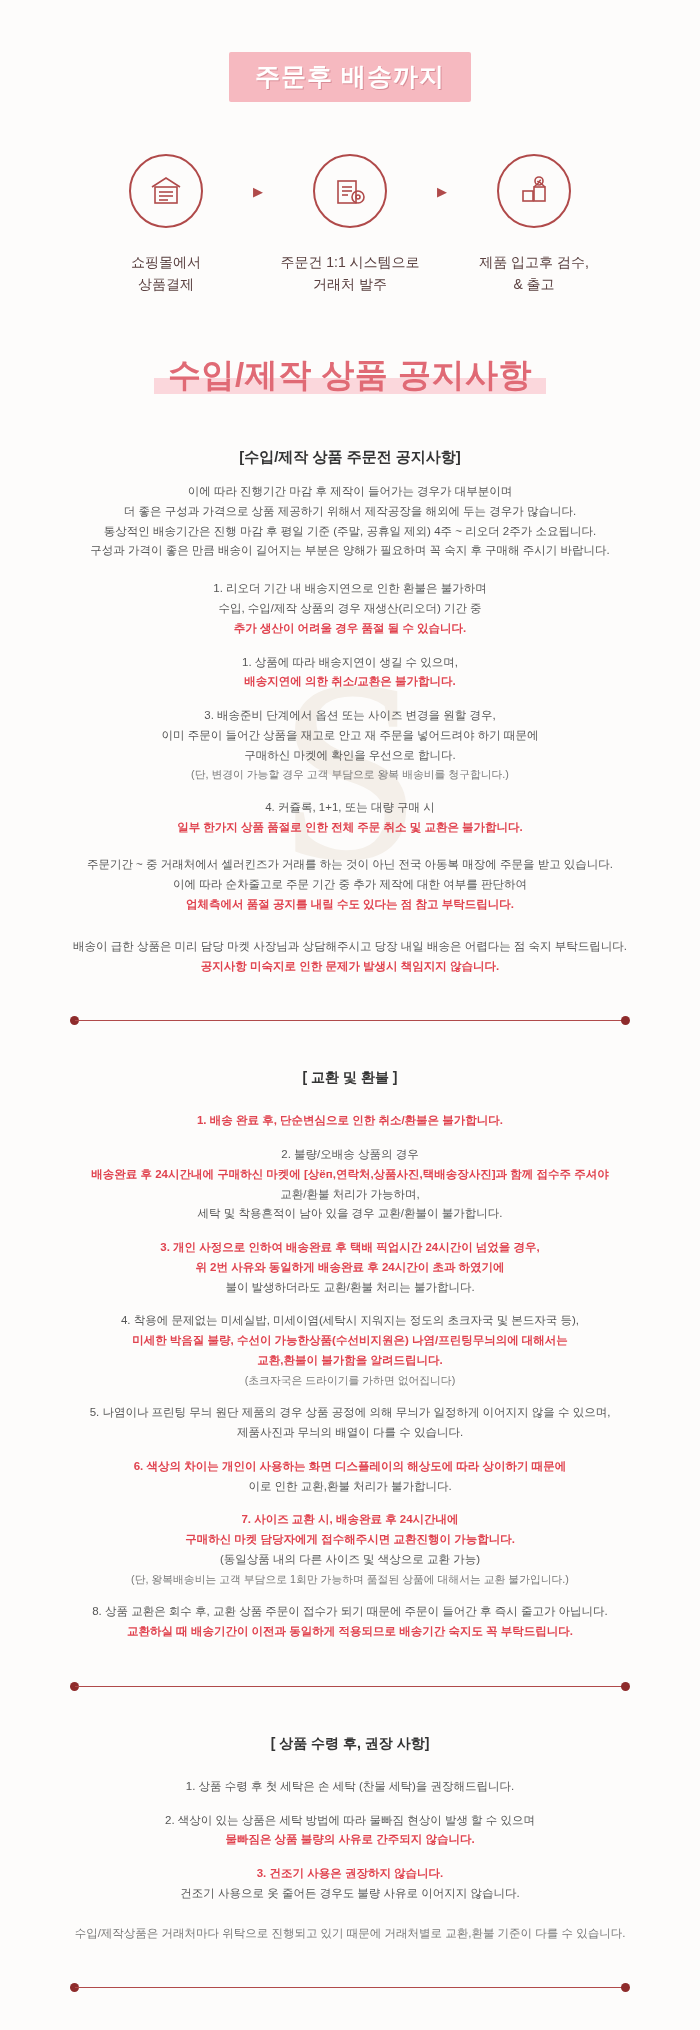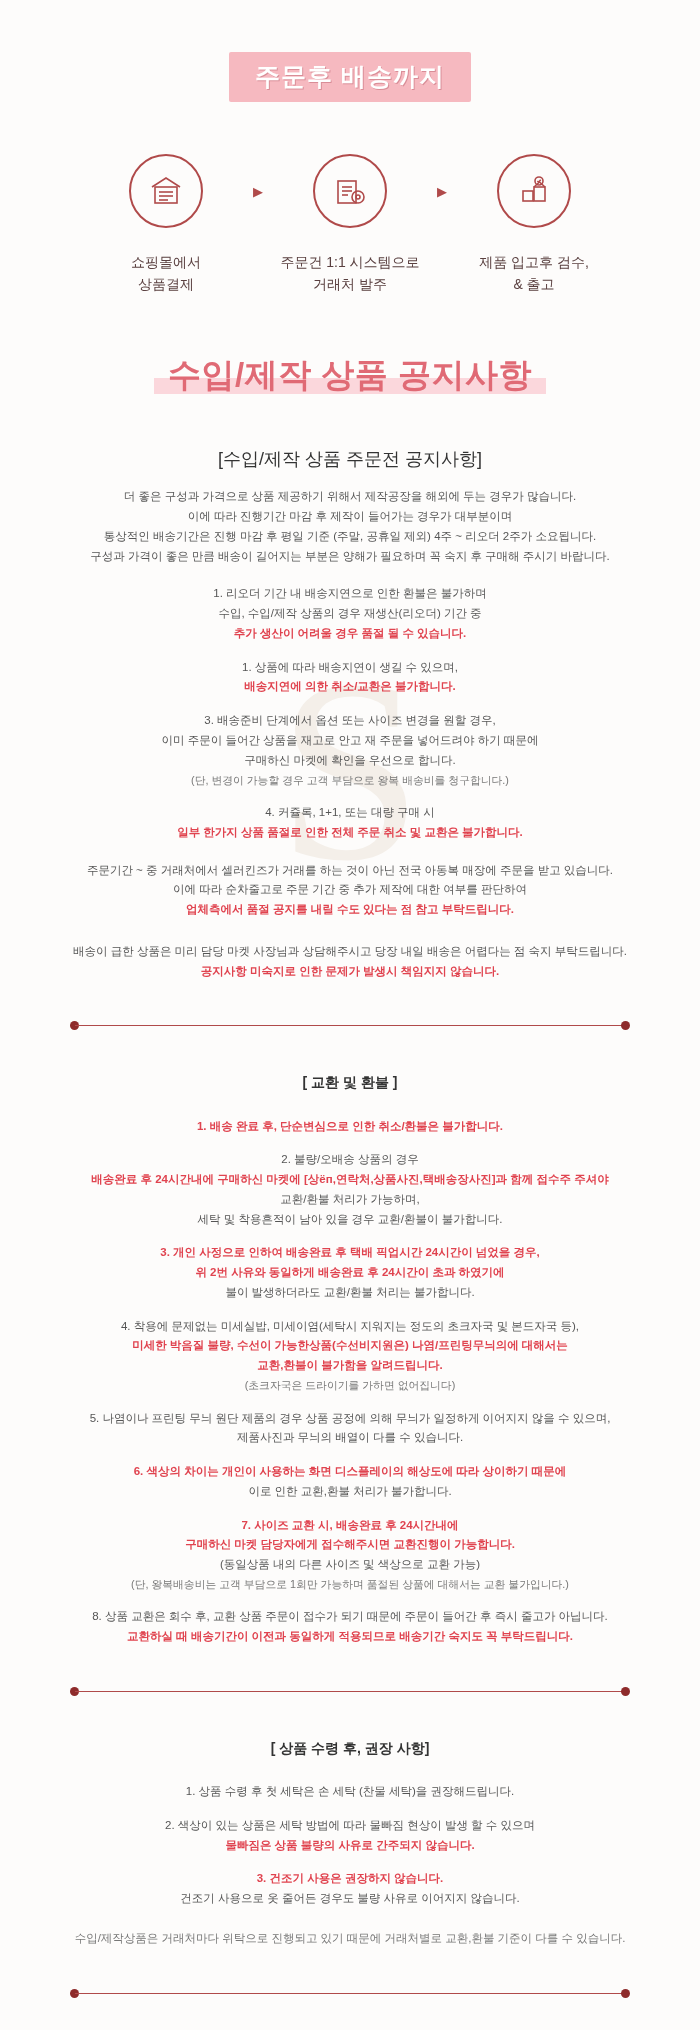--- a/index.html
+++ b/index.html
@@ -121,21 +121,21 @@
   .block {
     text-align: center;
     margin: 0 auto;
     width: 620px;
     line-height: 1.72;
     font-size: 11.5px;
     color: #555;
   }
   .block.gap-lg { margin-top: 46px; }
 
-  .h-bold { font-weight: normal; color: #333; font-size: 18px; }
+  .h-bold { font-weight: bold; color: #333; font-size: 15px; }
   .red-b { color: #e0434f; font-weight: bold; }
   .muted { color: #777; }
   .small { font-size: 10.8px; }
 
   
   .divider {
     width: 560px;
     margin: 40px auto;
     position: relative;
     height: 9px;
@@ -238,22 +238,22 @@
     </div>
 
     <div class="section-title-wrap">
       <span class="section-title">수입/제작 상품 공지사항</span>
     </div>
 
     <div class="block gap-lg">
       <div class="h-bold">[수입/제작 상품 주문전 공지사항]</div>
       <div style="height:12px"></div>
       <div id="notice-intro">
+          <div>이에 따라 진행기간 마감 후 제작이 들어가는 경우가 대부분이며</div>
           <div>더 좋은 구성과 가격으로 상품 제공하기 위해서 제작공장을 해외에 두는 경우가 많습니다.</div>
-          <div>이에 따라 진행기간 마감 후 제작이 들어가는 경우가 대부분이며</div>
           <div>통상적인 배송기간은 진행 마감 후 평일 기준 (주말, 공휴일 제외) 4주 ~ 리오더 2주가 소요됩니다.</div>
           <div>구성과 가격이 좋은 만큼 배송이 길어지는 부분은 양해가 필요하며 꼭 숙지 후 구매해 주시기 바랍니다.</div>
         </div>
       <div style="height:18px"></div>
       <div id="notice-items">
           <div class="p">
             <div class="">1. 리오더 기간 내 배송지연으로 인한 환불은 불가하며</div>
             <div class="">수입, 수입/제작 상품의 경우 재생산(리오더) 기간 중</div>
             <div class="red-b">추가 생산이 어려울 경우 품절 될 수 있습니다.</div>
           </div>

